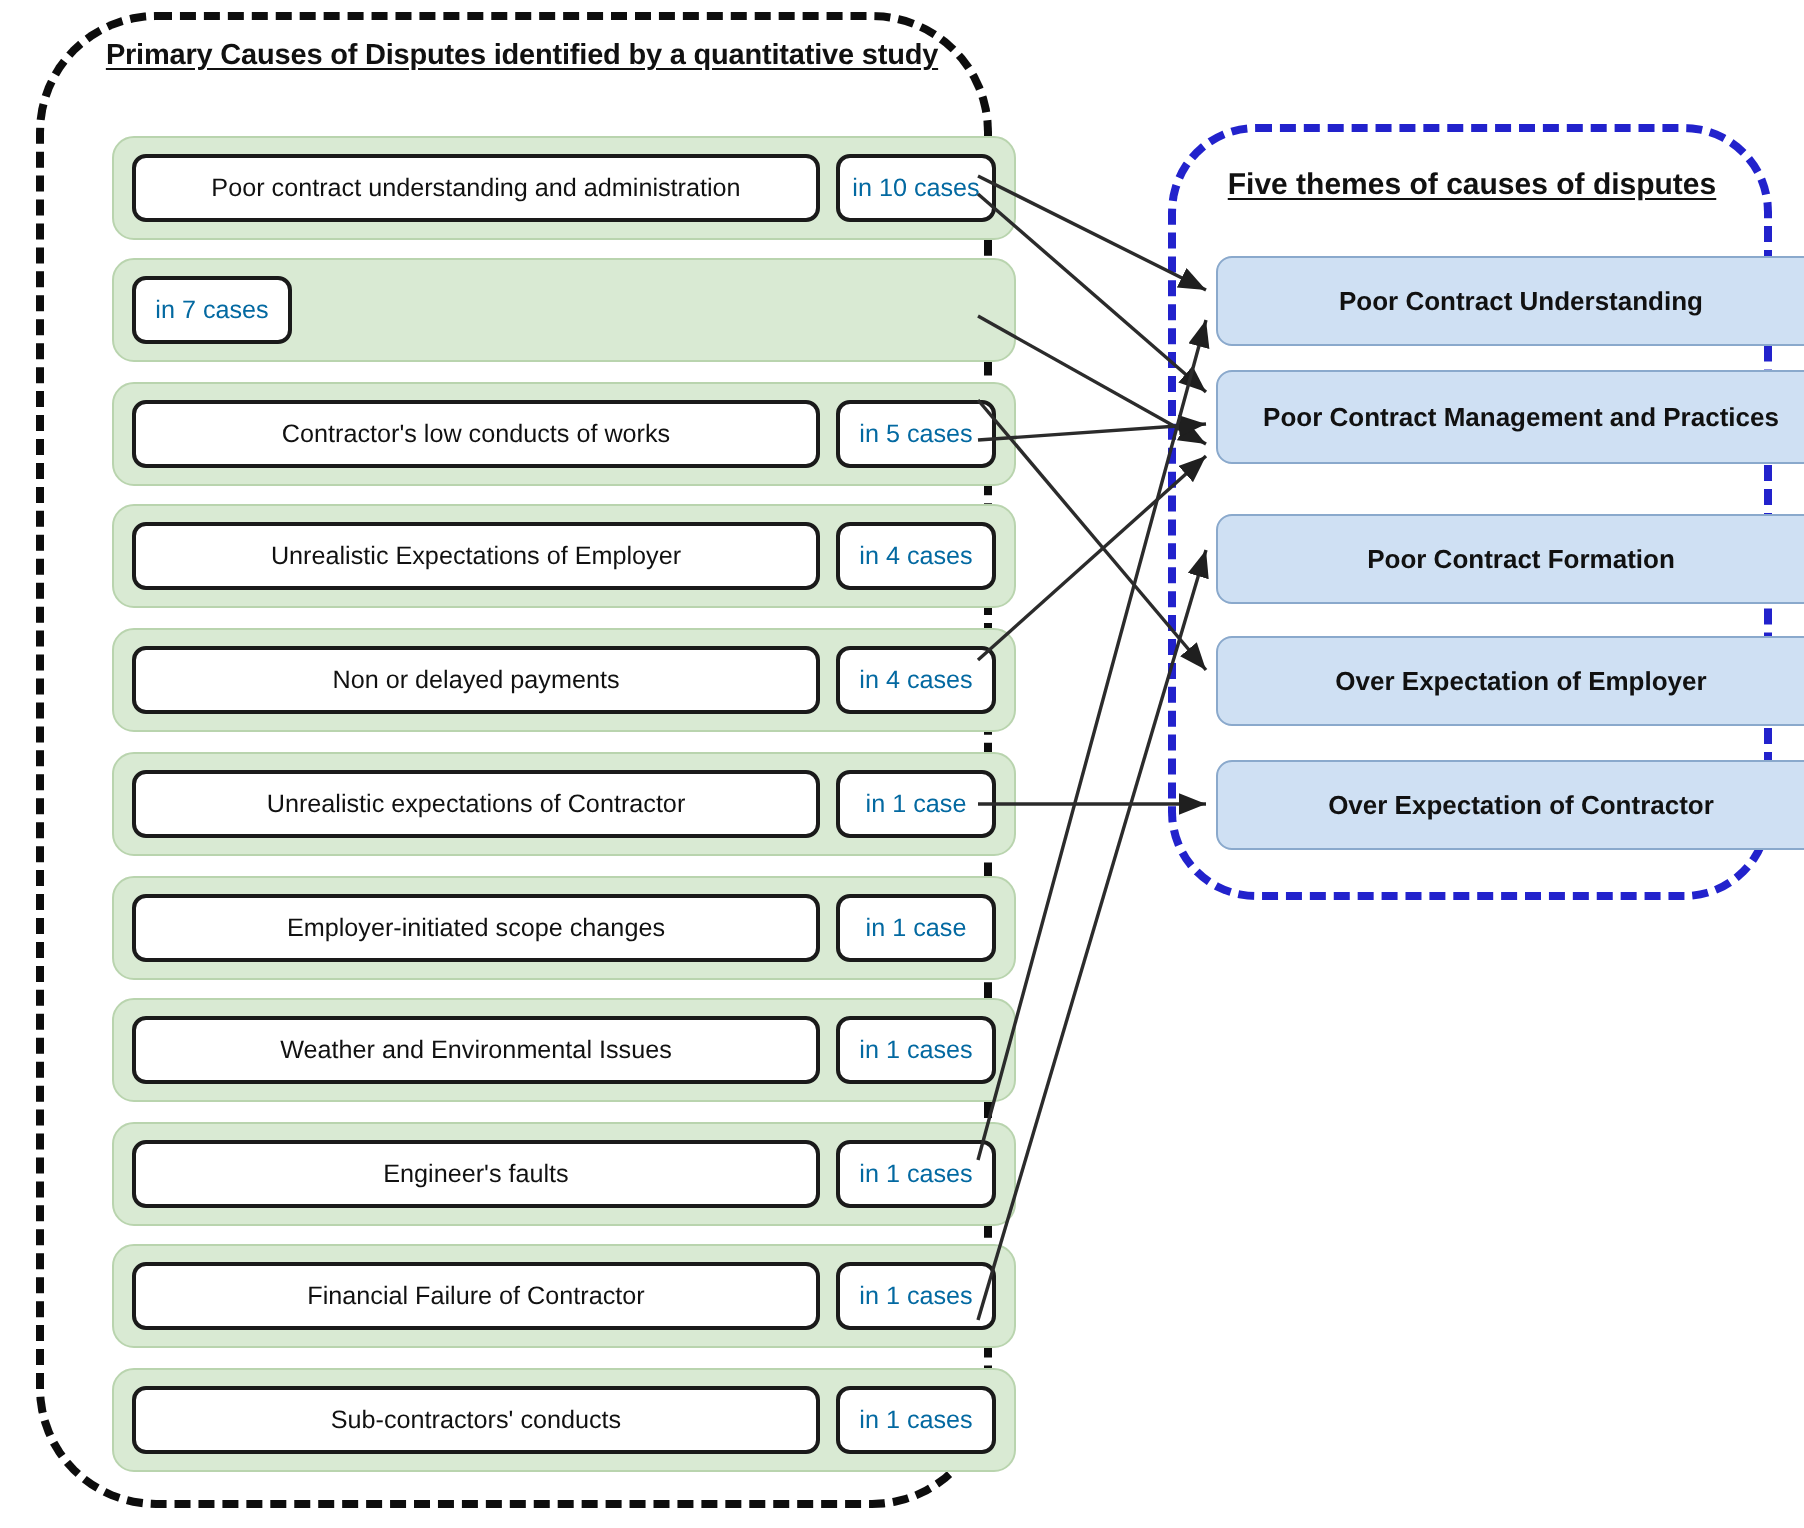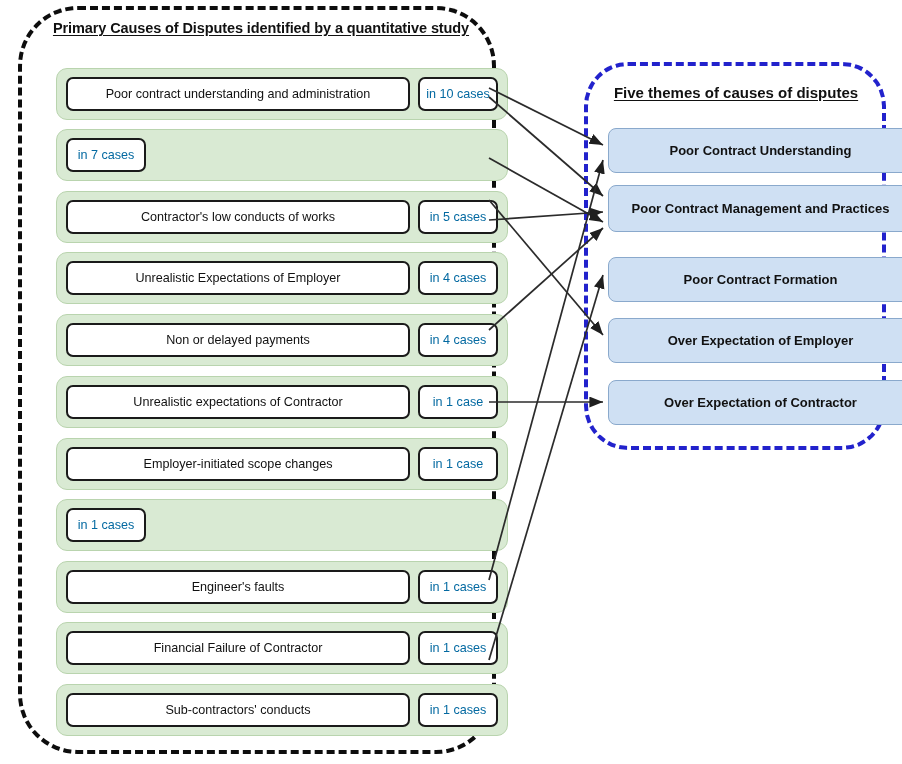--- a/index.html
+++ b/index.html
@@ -174,20 +174,21 @@
   </div>
   <div class="cause-row" style="top:376px">
     <div class="cause-label">Unrealistic expectations of Contractor</div>
     <div class="cause-count">in 1 case</div>
   </div>
   <div class="cause-row" style="top:438px">
     <div class="cause-label">Employer-initiated scope changes</div>
     <div class="cause-count">in 1 case</div>
   </div>
   <div class="cause-row" style="top:499px">
+    <div class="cause-label">Weather and Environmental Issues</div>
     <div class="cause-count">in 1 cases</div>
   </div>
   <div class="cause-row" style="top:561px">
     <div class="cause-label">Engineer's faults</div>
     <div class="cause-count">in 1 cases</div>
   </div>
   <div class="cause-row" style="top:622px">
     <div class="cause-label">Financial Failure of Contractor</div>
     <div class="cause-count">in 1 cases</div>
   </div>

